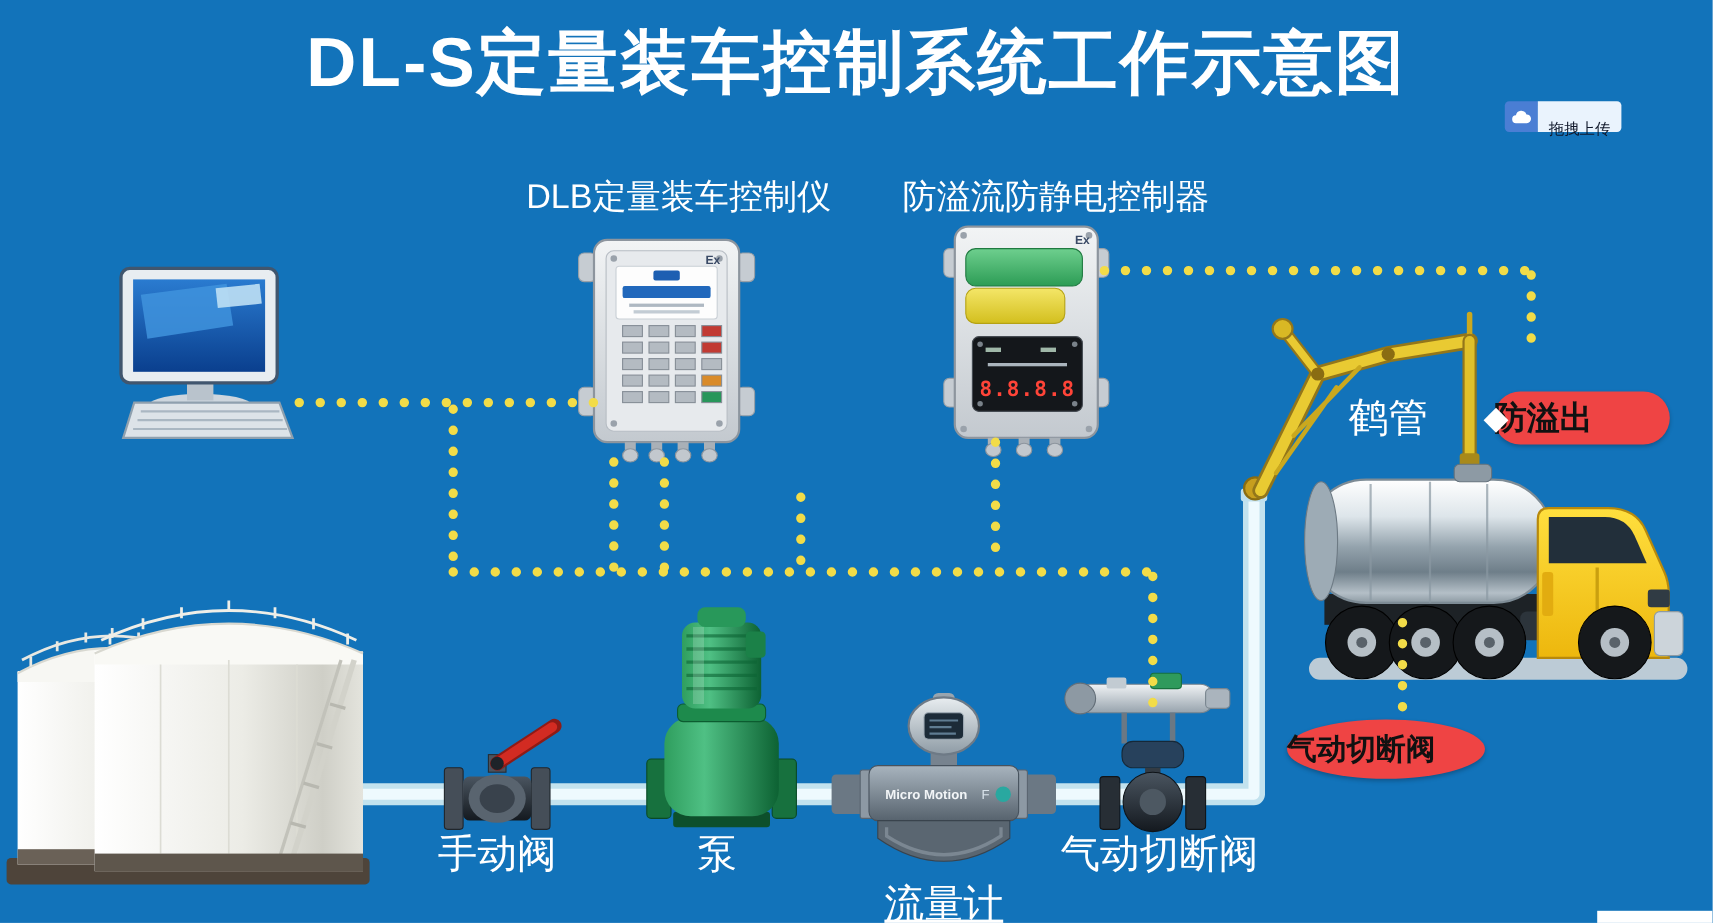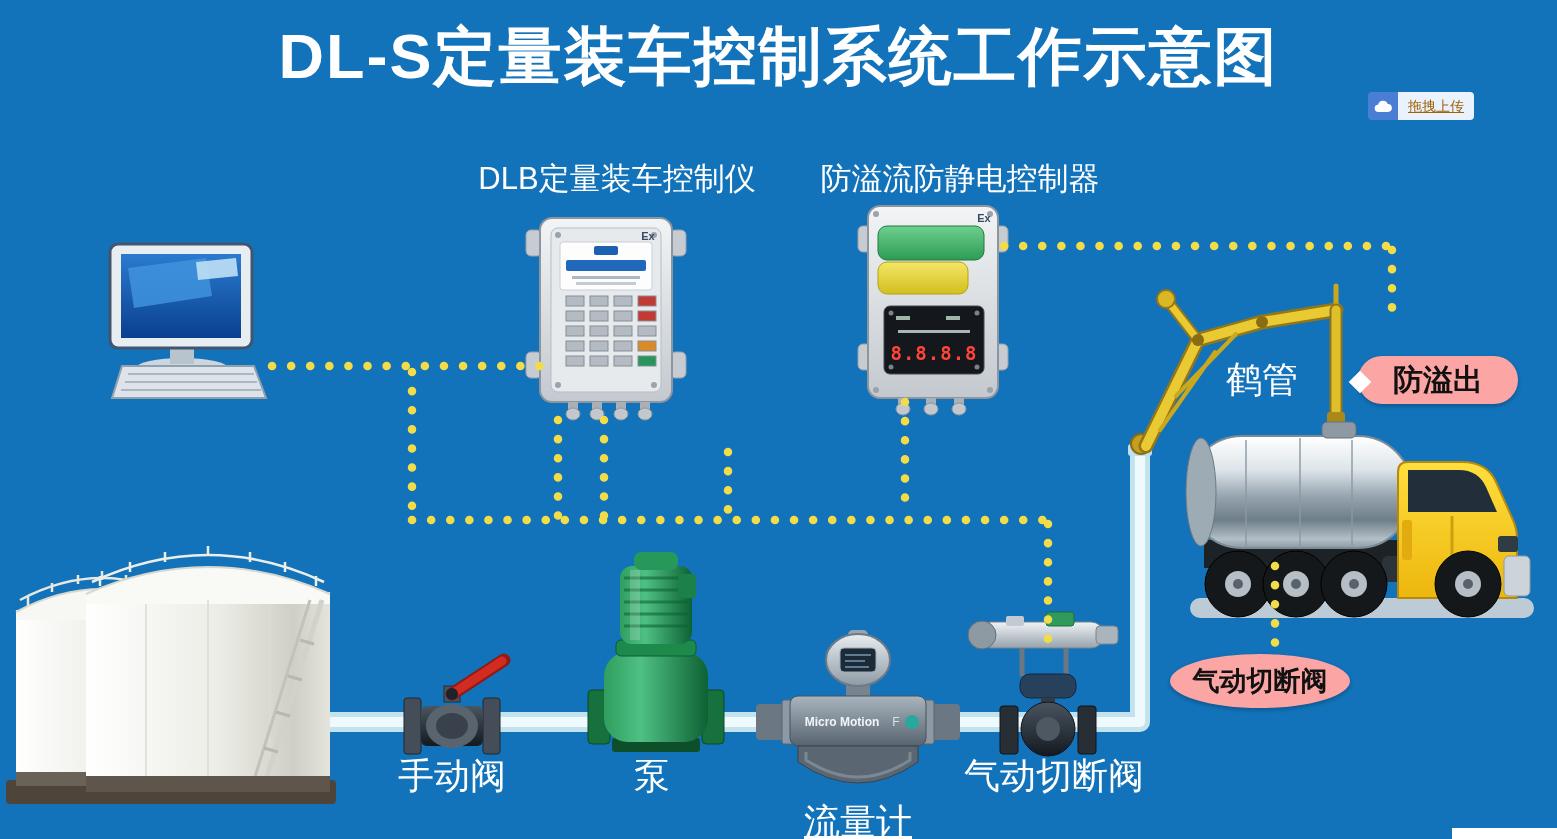--- a/index.html
+++ b/index.html
@@ -11,31 +11,31 @@
   .lbl{position:absolute;color:#ffffff;font-size:36px;text-align:center;white-space:nowrap;}
   .lbl-dlb{left:447px;top:158px;width:340px;font-size:31px;}
   .lbl-ovf{left:788px;top:158px;width:344px;font-size:31px;}
   .lbl-comp{left:60px;top:396px;width:240px;}
   .lbl-arm{left:1212px;top:356px;width:100px;}
   .lbl-tank{left:78px;top:788px;width:140px;}
   .lbl-valve{left:398px;top:752px;width:100px;}
   .lbl-pump{left:602px;top:752px;width:100px;}
   .lbl-meter{left:798px;top:798px;width:120px;text-decoration:underline;}
   .lbl-pneu{left:964px;top:752px;width:160px;}
-  .bubble{position:absolute;background:#fca5a5;color:#111111;font-weight:bold;
-          display:flex;align-items:center;justify-content:center;box-shadow:0 2px 4px rgba(0,0,0,.25);}
+  .bubble{position:absolute;background:#ef4444;color:#111111;font-weight:bold;
+          display:flex;align-items:center;justify-content:flex-start;box-shadow:0 2px 4px rgba(0,0,0,.25);}
   .bubble-overflow{left:1358px;top:356px;width:160px;height:48px;border-radius:24px;font-size:30px;}
   .bubble-overflow .tail{position:absolute;left:-6px;top:18px;width:16px;height:16px;background:#ffffff;
           transform:rotate(45deg);}
   .bubble-ground{left:1170px;top:654px;width:180px;height:54px;border-radius:50%;font-size:27px;}
   .upload{position:absolute;left:1368px;top:92px;height:28px;display:flex;cursor:pointer;}
   .upload-icon{width:30px;height:28px;background:#4a7ed4;border-radius:4px 0 0 4px;
           display:flex;align-items:center;justify-content:center;}
-  .upload-text{background:#eaf3fd;color:#a16207;font-size:14px;line-height:28px;
-          padding:0 10px;border-radius:0 4px 4px 0;text-decoration:underline;}
+  .upload-text{background:#eaf3fd;color:#0f172a;font-size:14px;line-height:28px;
+          padding:11px 10px;border-radius:0 4px 4px 0;}
 </style>
 </head>
 <body>
 
 <div class="stage">
 
   <svg class="art" viewBox="0 0 1557 839">
     <defs>
       <linearGradient id="gTank" x1="0" y1="0" x2="1" y2="0">
         <stop offset="0" stop-color="#ffffff"></stop>

